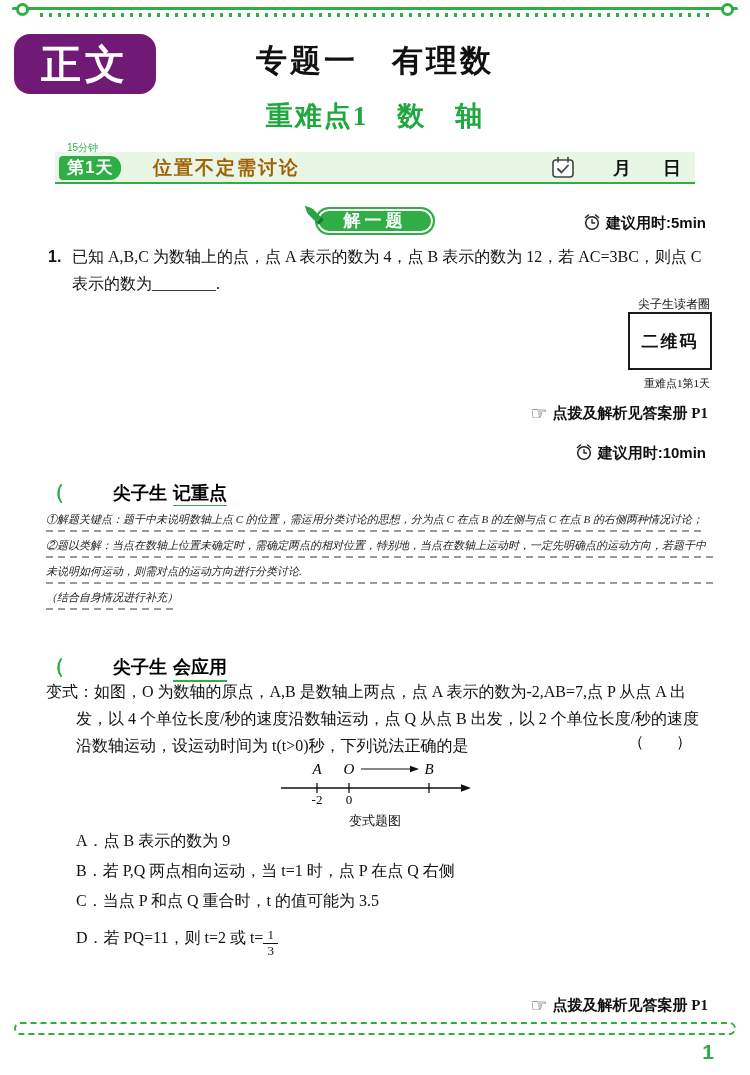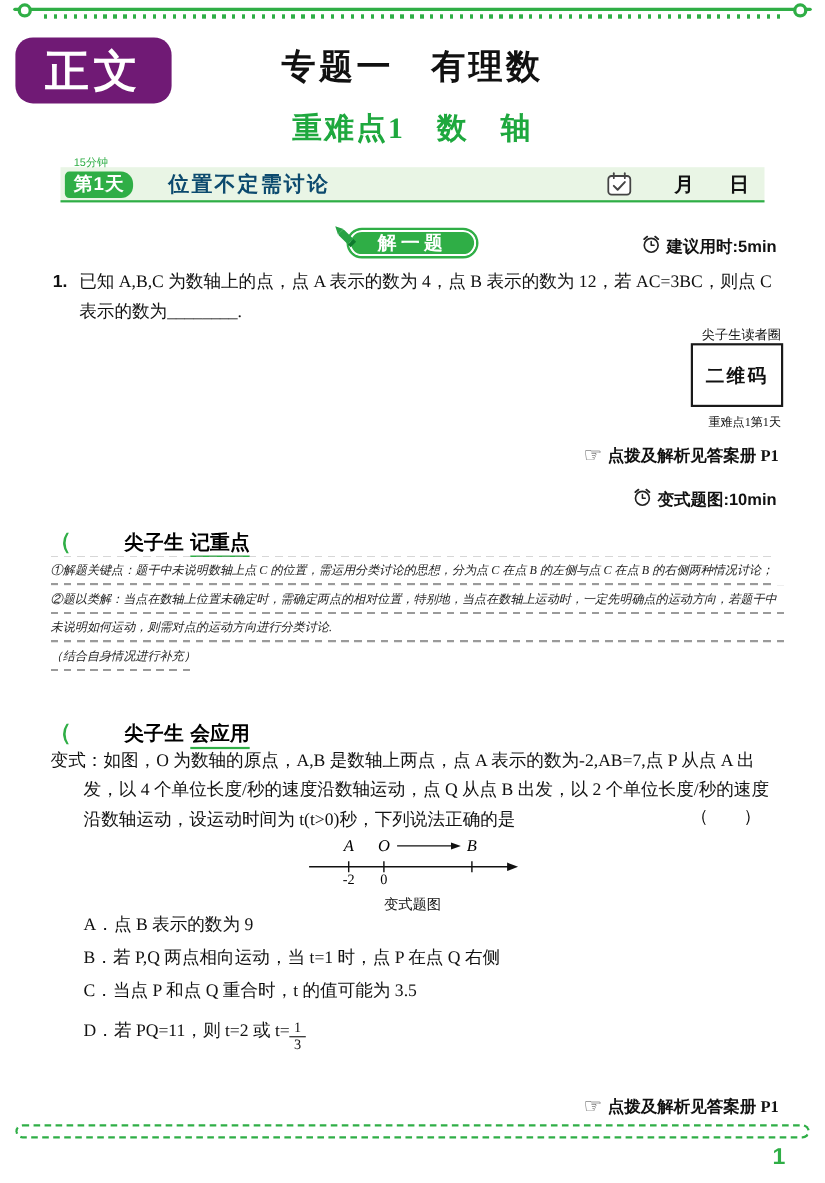--- a/index.html
+++ b/index.html
@@ -30,21 +30,21 @@
 
   
   .day-bar { position:absolute; left:55px; right:55px; top:152px; height:32px;
     background:#e9f5e5; border-bottom:2px solid #2fae46; }
   .minutes-tag { position:absolute; left:12px; top:-11px; font-size:10px; color:#2fae46;
     font-family:"Liberation Sans", sans-serif; }
   .day-badge { position:absolute; left:4px; top:4px; height:24px; padding:0 8px;
     background:#2fae46; color:#fff; font-weight:bold; font-size:17px; line-height:24px;
     border-radius:4px 11px 11px 4px; font-family:"Liberation Sans", sans-serif; letter-spacing:1px; }
   .day-title { position:absolute; left:98px; top:3px; font-size:19px; font-weight:bold;
-    color:#0c4a6e; letter-spacing:2px; }
+    color:#a16207; letter-spacing:2px; }
   .calendar-icon { position:absolute; right:120px; top:4px; }
   .month-label { position:absolute; right:64px; top:4px; font-size:18px; font-weight:bold; }
   .date-label  { position:absolute; right:14px; top:4px; font-size:18px; font-weight:bold; }
 
   
   .pill { position:absolute; left:50%; transform:translateX(-50%);
     width:120px; height:28px; background:#2fae46; border:2px solid #2fae46;
     box-shadow:inset 0 0 0 2px #fff; border-radius:15px; color:#fff; text-align:center;
     line-height:24px; font-size:17px; font-weight:bold; letter-spacing:4px;
     font-family:"Liberation Sans", sans-serif; }
@@ -70,21 +70,21 @@
   .answer-ref { position:absolute; right:42px; font-size:15px; font-weight:bold;
     display:flex; align-items:center; gap:5px; }
   .answer-ref .hand { font-size:19px; color:#444; font-weight:normal; }
   .ref-1 { top:402px; } .ref-2 { top:994px; }
 
   
   .sect-header { position:absolute; left:44px; font-size:18px; font-weight:bold; }
   .sect-header .bracket { color:#2fae46; font-size:21px; font-weight:bold; margin-right:1px; }
   .sect-header .black { color:#000000; margin-right:6px;margin-left:47px; }
   .sect-header .green { color:#000000; border-bottom:2px solid #2fae46; padding-bottom:2px; }
-  .kh { top:478px; } .ah { top:652px; }
+  .kh { top:478px; } .ah { top:652px;font-family:Liberation Mono, monospace; }
 
   
   .notes { position:absolute; left:46px; top:506px; width:668px;
     font-size:11px; line-height:26px; font-style:italic; color:#222; }
   .notes p { margin:0; width:fit-content; max-width:100%;
     background-image:
       repeating-linear-gradient(180deg, #ffffff 0 24px, rgba(255,255,255,0) 24px 26px),
       repeating-linear-gradient(90deg, #9a9a9a 0 7px, rgba(255,255,255,0) 7px 12px);
   }
 
@@ -185,21 +185,21 @@
 
   <div class="time-hint time-2">
     <span>
       <svg width="18" height="18" viewBox="0 0 18 18">
         <circle cx="9" cy="10" r="6.3" fill="none" stroke="#222" stroke-width="1.5"></circle>
         <path d="M2.5 4.5 L5.5 2" stroke="#222" stroke-width="1.5" stroke-linecap="round" fill="none"></path>
         <path d="M15.5 4.5 L12.5 2" stroke="#222" stroke-width="1.5" stroke-linecap="round" fill="none"></path>
         <path d="M9 10 V6.6 M9 10 H11.6" stroke="#222" stroke-width="1.4" stroke-linecap="round" fill="none"></path>
       </svg>
     </span>
-    <span>变式题图:10min</span>
+    <span>建议用时:10min</span>
   </div>
 
   <div class="sect-header kh">
     <span class="bracket">（</span><span class="black">尖子生</span><span class="green">记重点</span>
   </div>
 
   <div class="notes">
     <p>①解题关键点：题干中未说明数轴上点 C 的位置，需运用分类讨论的思想，分为点 C 在点 B 的左侧与点 C 在点 B 的右侧两种情况讨论；</p>
     <p>②题以类解：当点在数轴上位置未确定时，需确定两点的相对位置，特别地，当点在数轴上运动时，一定先明确点的运动方向，若题干中未说明如何运动，则需对点的运动方向进行分类讨论.</p>
     <p>（结合自身情况进行补充）</p>

